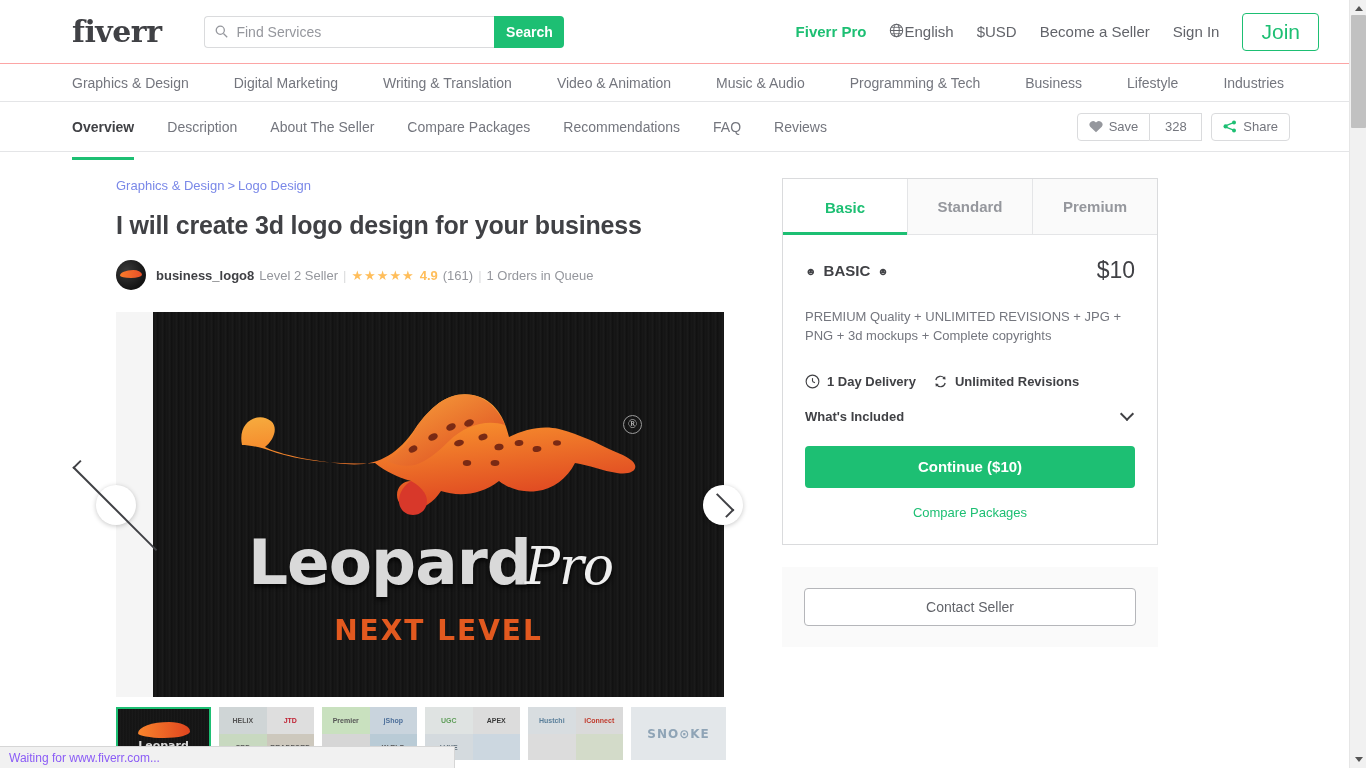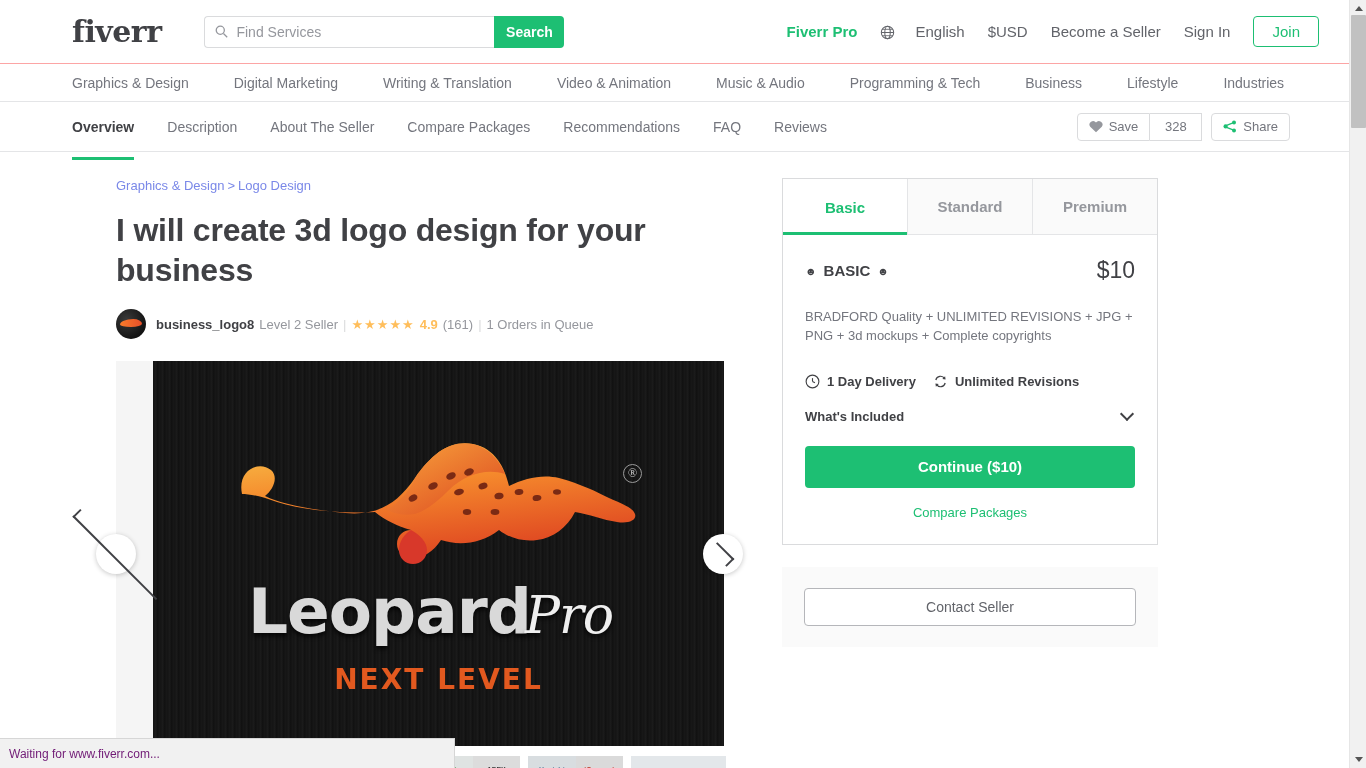--- a/index.html
+++ b/index.html
@@ -56,25 +56,25 @@
   .search-btn {
     width: 70px; height: 32px; background: #1dbf73; color: #fff; border: none;
     border-radius: 0 4px 4px 0; font-size: 14px; font-weight: 700; cursor: pointer;
     font-family: "Liberation Sans", sans-serif;
   }
   .hdr-right {
     margin-left: auto; margin-right: 30px; display: flex; align-items: center; gap: 23px;
   }
   .hdr-link { font-size: 15px; color: #62646a; cursor: pointer; white-space: nowrap; }
   .hdr-link.pro { color: #1dbf73; font-weight: 700; }
-  .lang { display: flex; align-items: flex-end; gap: 20px; }
+  .lang { display: flex; align-items: flex-start; gap: 0; }
   .globe { width: 15px; height: 15px; }
   .join-btn {
     border: 1px solid #1dbf73; color: #1dbf73; background: #fff;
-    border-radius: 4px; padding: 6px 18px; font-size: 15px; cursor: pointer;
+    border-radius: 4px; padding: 6px 18px; font-size: 21px; cursor: pointer;
     font-family: "Liberation Sans", sans-serif;
   }
 
   
   .catnav {
     position: relative; height: 38px; width: 1349px;
     border-bottom: 1px solid #e4e5e7; background:#fff;
     display: flex; align-items: center; padding-left: 72px; gap: 45px;
   }
   .cat { font-size: 14px; color: #74767e; cursor: pointer; white-space: nowrap; }
@@ -107,21 +107,21 @@
   
   .main { position: relative; width: 1349px; display: flex; padding-top: 26px; }
   .left { width: 760px; padding-left: 116px; }
   .right { width: 440px; padding-left: 22px; padding-top: 0; }
 
   .crumb { font-size: 13px; color: #7a88e8; margin-bottom: 17px; }
   .crumb span { cursor: pointer; }
   .crumb .sep { color: #7a88e8; margin: 0 3px; cursor: default; }
 
   .gig-title {
-    font-size: 32px; font-weight: 700; color: #404145; line-height: 1.25;
+    font-size: 25px; font-weight: 700; color: #404145; line-height: 1.25;
     margin-bottom: 19px; letter-spacing: -0.2px;
   }
 
   .seller-row { display: flex; align-items: center; gap: 10px; margin-bottom: 22px; }
   .avatar {
     width: 30px; height: 30px; border-radius: 50%;
     background: radial-gradient(circle at 35% 35%, #3a3a3a 0%, #131313 70%);
     position: relative; overflow: hidden; flex: 0 0 auto;
   }
   .avatar .cat-shape {
@@ -257,24 +257,24 @@
     margin-top: 22px; width: 376px; background: #fafafa; padding: 21px 22px;
   }
   .contact-btn {
     width: 100%; height: 38px; background: #fff; border: 1px solid #b5b6ba;
     border-radius: 4px; font-size: 14px; color: #62646a; cursor: pointer;
     font-family: "Liberation Sans", sans-serif;
   }
 
   
   .statusbar {
-    position: absolute; left: 0; bottom: 0; height: 30px; width: 455px;
+    position: absolute; left: 0; bottom: 0; height: 22px; width: 455px;
     background: #f1f1f1; border-top: 1px solid #d6d6d6; border-right: 1px solid #d6d6d6;
     display: flex; align-items: center; padding-left: 9px;
-    font-size: 12px; color: #701a75; z-index: 40;
+    font-size: 12px; color: #8b5cf6; z-index: 40;
   }
 </style>
 </head>
 <body>
 
 <div class="page">
 
   <div class="header">
     <div class="logo">fiverr</div>
 
@@ -489,21 +489,21 @@
         <div class="pkg-body">
           <div class="pkg-head">
             <div class="pkg-name">
               <span class="emoji">☻</span>
               <span>BASIC</span>
               <span class="emoji">☻</span>
             </div>
             <div class="pkg-price">$10</div>
           </div>
 
-          <div class="pkg-desc">BRADFORD Quality + UNLIMITED REVISIONS + JPG + PNG + 3d mockups + Complete copyrights</div>
+          <div class="pkg-desc">PREMIUM Quality + UNLIMITED REVISIONS + JPG + PNG + 3d mockups + Complete copyrights</div>
 
           <div class="pkg-meta">
             <div class="meta-item">
               <svg width="15" height="15" viewBox="0 0 16 16">
                 <circle cx="8" cy="8" r="6.8" fill="none" stroke="#404145" stroke-width="1.2"></circle>
                 <line x1="8" y1="8" x2="8" y2="4.4" stroke="#404145" stroke-width="1.2"></line>
                 <line x1="8" y1="8" x2="10.6" y2="9.4" stroke="#404145" stroke-width="1.2"></line>
               </svg>
               <span>1 Day Delivery</span>
             </div>

